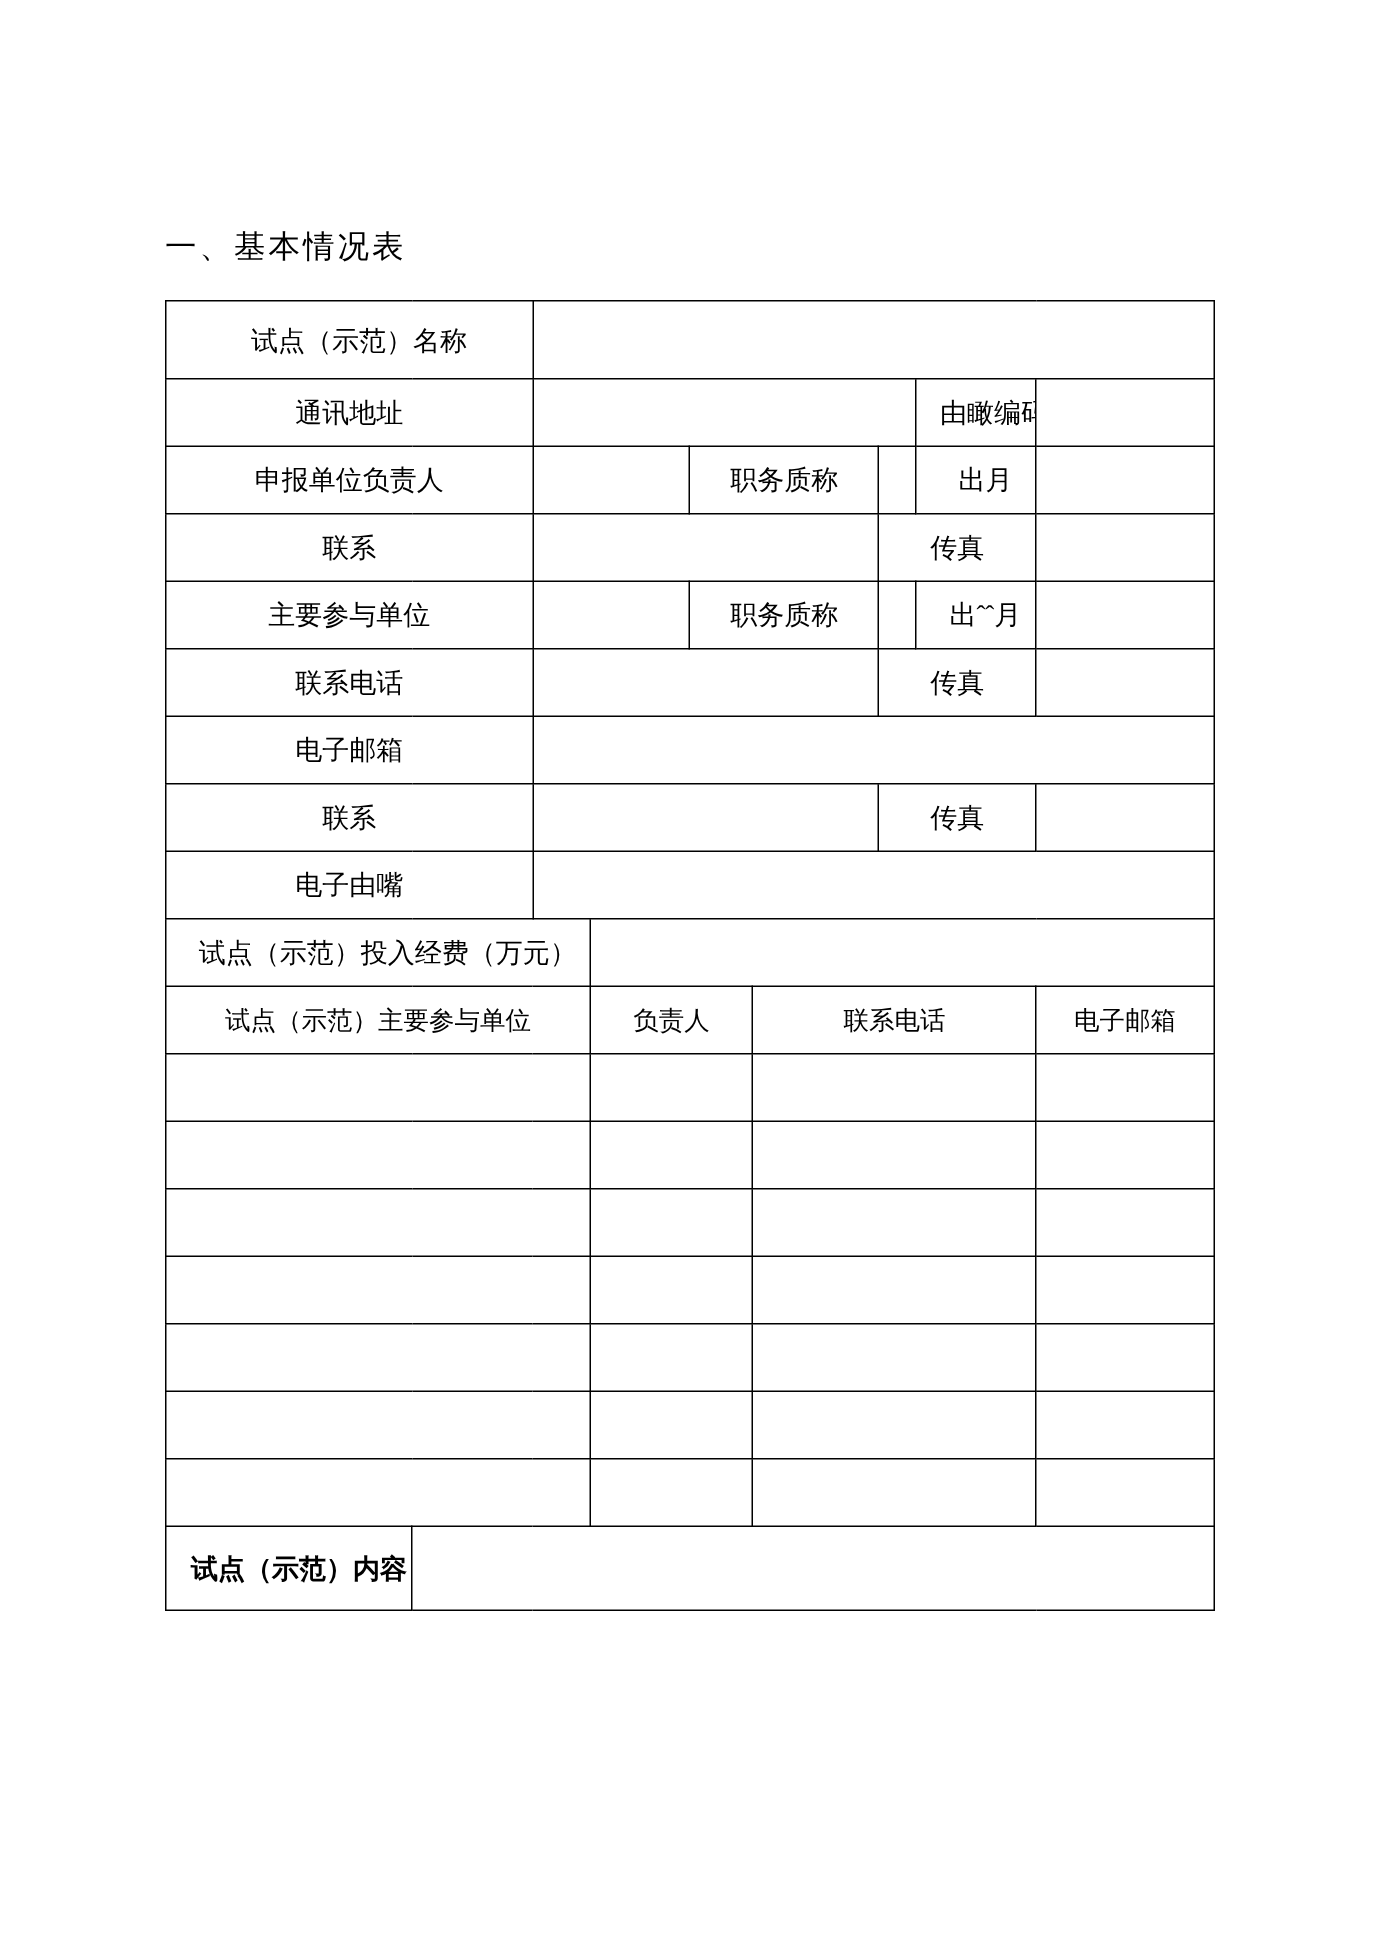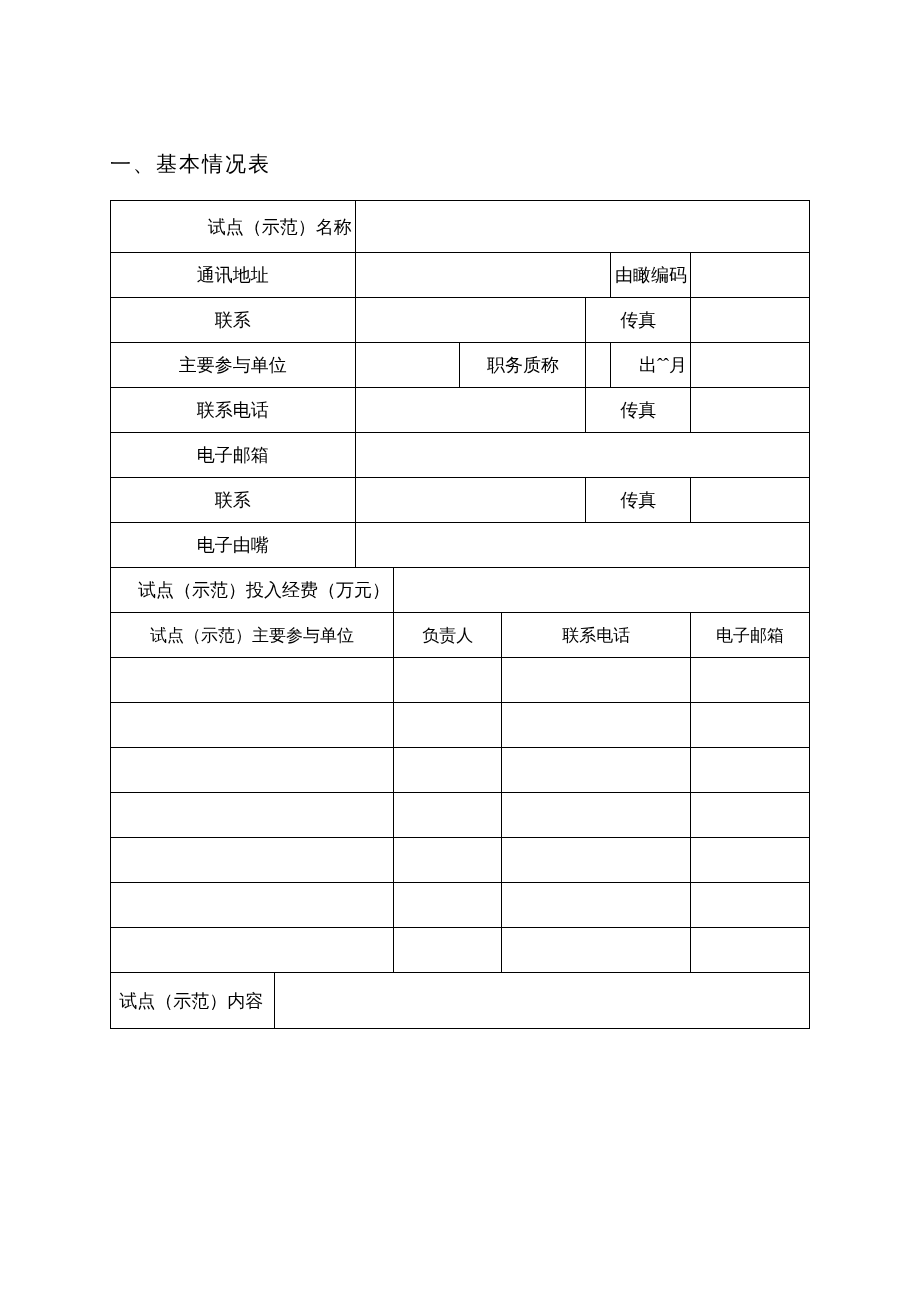--- a/index.html
+++ b/index.html
@@ -22,25 +22,25 @@
     td {
       border: 1px solid #000;
       height: 45px;
       font-size: 18px;
       text-align: center;
       vertical-align: middle;
       padding: 2px 3px;
       overflow: hidden;
       white-space: nowrap;
     }
-    td.left { text-align: right; padding-left: 4px; }
+    td.left { text-align: center; padding-left: 16px; }
     td.empty { }
     td.tall { height: 52px; }
     td.part-hdr { font-size: 17px; }
-    td.last-label { text-align: center; padding-left: 0; height: 56px; }
+    td.last-label { text-align: right; padding-left: 0; height: 56px; font-weight: bold; }
   </style>
 </head>
 <body>
 
 <div class="heading">一、基本情况表</div>
 
 <table>
   <colgroup>
     <col style="width:23.5%">
     <col style="width:11.5%">
@@ -60,20 +60,28 @@
   </tr>
 
 
   <tr>
     <td colspan="2">通讯地址</td>
     <td colspan="5" class="empty"></td>
     <td class="left">由瞰编码</td>
     <td class="empty"></td>
   </tr>
 
+  <tr>
+    <td colspan="2">申报单位负责人</td>
+    <td colspan="2" class="empty"></td>
+    <td colspan="2">职务质称</td>
+    <td class="empty"></td>
+    <td class="left">出月</td>
+    <td class="empty"></td>
+  </tr>
 
   <tr>
     <td colspan="2">联系</td>
     <td colspan="4" class="empty"></td>
     <td colspan="2">传真</td>
     <td class="empty"></td>
   </tr>
 
 
   <tr>

